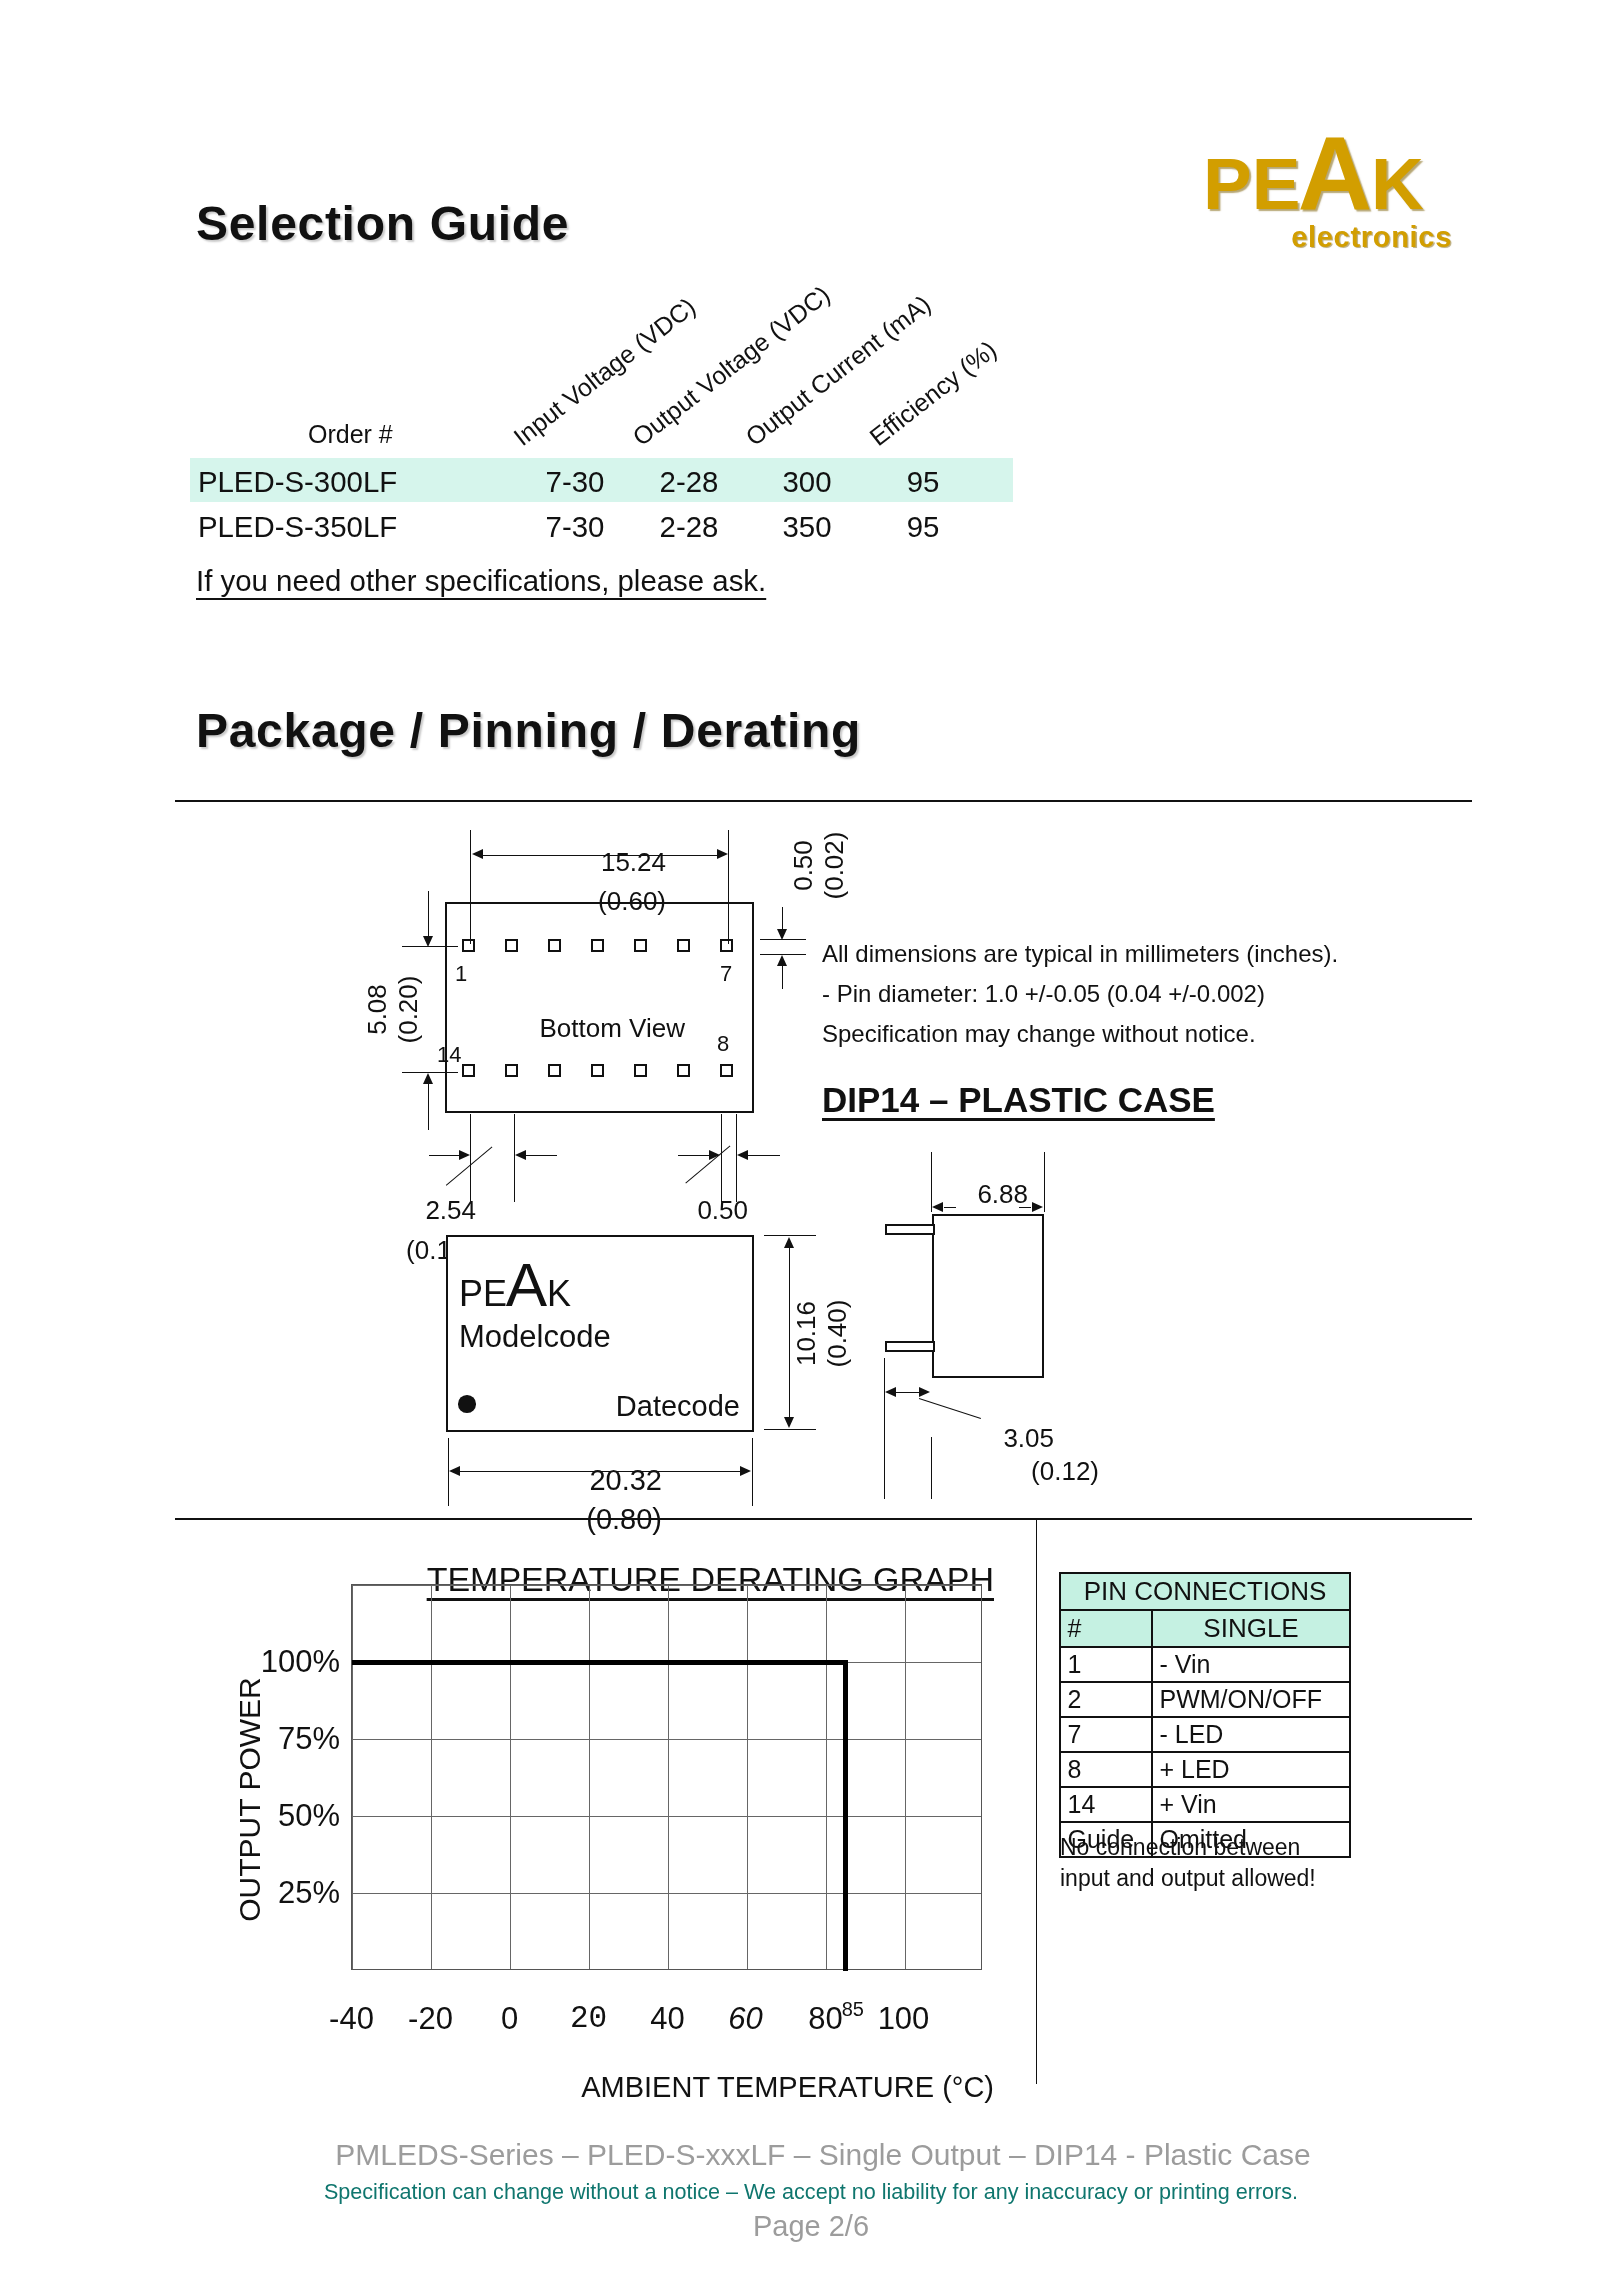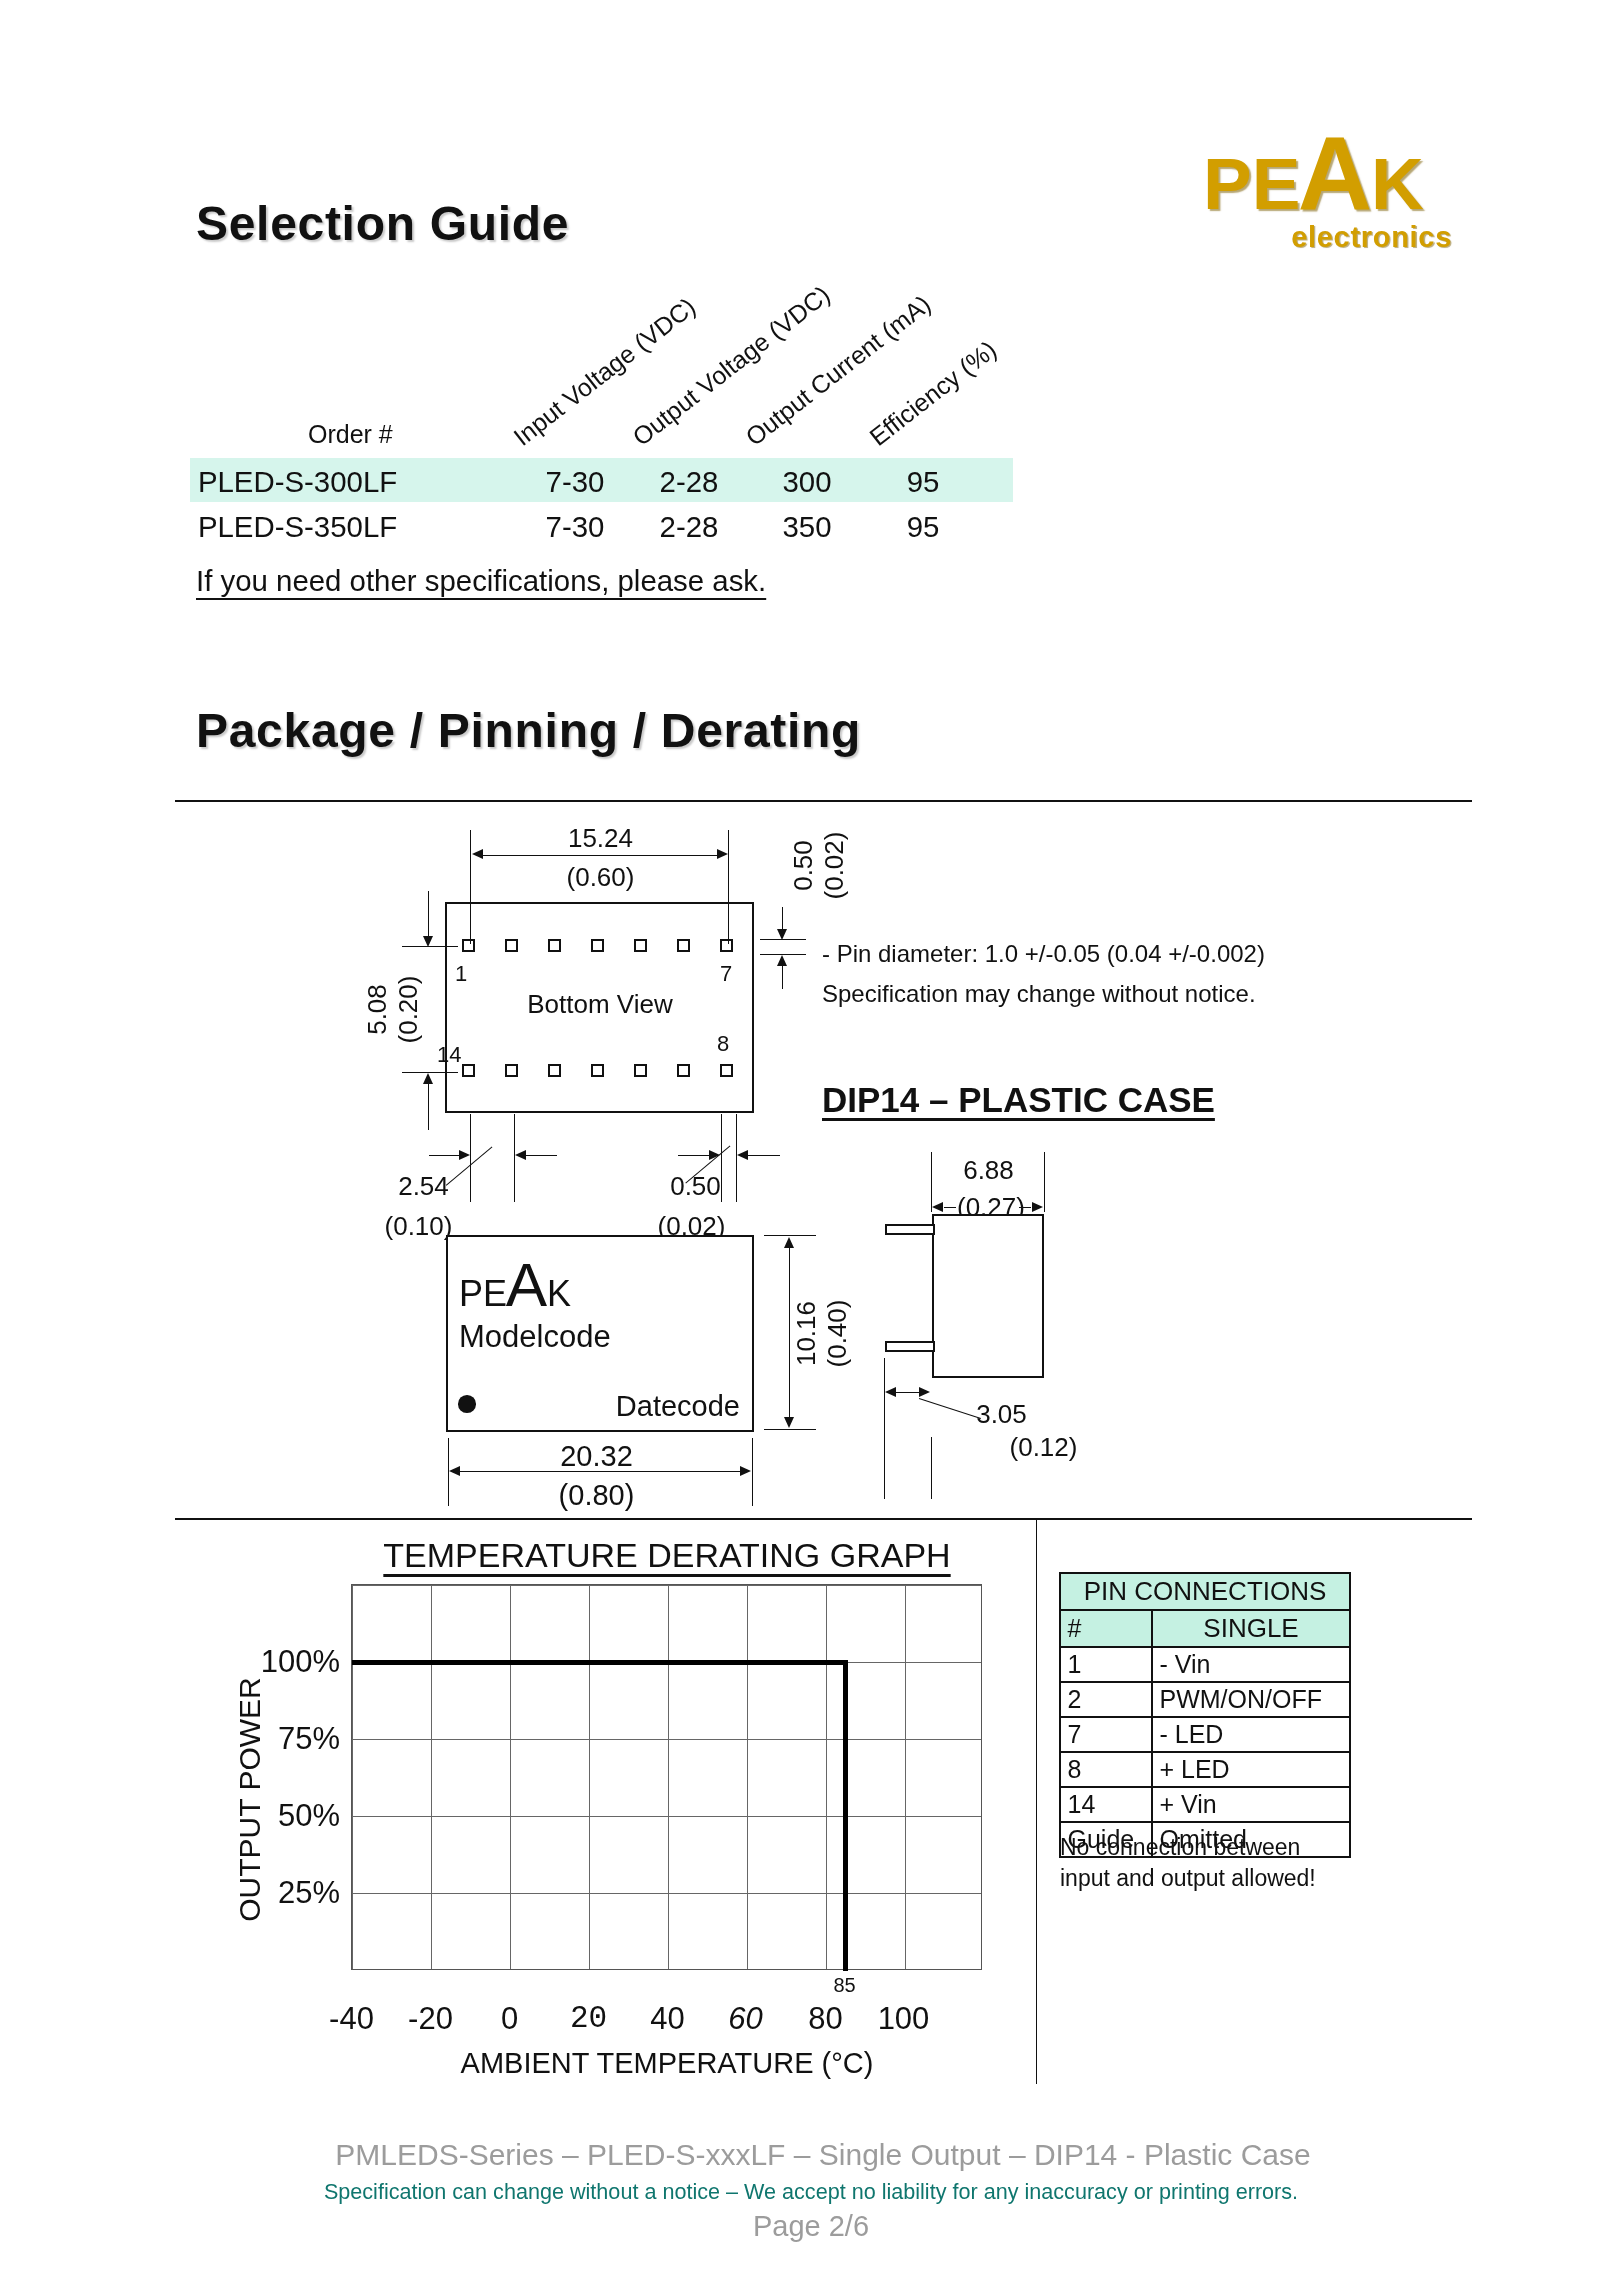--- a/index.html
+++ b/index.html
@@ -12,21 +12,21 @@
   .rule { position:absolute; background:#111; height:2px; }
   .dimtext { font-size:26px; white-space:nowrap; }
   .small-num { font-size:22px; }
   .tri { width:0; height:0; position:absolute; }
   .tri.l { border-top:5.9px solid transparent; border-bottom:5.9px solid transparent; border-right:11.8px solid #111; }
   .tri.r { border-top:5.9px solid transparent; border-bottom:5.9px solid transparent; border-left:11.8px solid #111; }
   .tri.u { border-left:5.9px solid transparent; border-right:5.9px solid transparent; border-bottom:11.8px solid #111; }
   .tri.d { border-left:5.9px solid transparent; border-right:5.9px solid transparent; border-top:11.8px solid #111; }
   .rot90 { transform:rotate(-90deg); text-align:center; line-height:31px; }
   .lead { position:absolute; height:1.3px; background:#111; transform-origin:left center; }
-  .ctr { text-align:center; }
+  .ctr { text-align:right;margin-top:24px; }
   .colhead { position:absolute; font-size:25px; white-space:nowrap; transform-origin:left bottom; transform:rotate(-38deg); height:27.5px; }
   .rowtxt { font-size:29.4px; }
   .cellc { position:absolute; width:98px; text-align:center; font-size:29.4px; }
   .note-line { font-size:24px; line-height:40px; white-space:nowrap; }
   .pct { position:absolute; width:124px; text-align:right; font-size:31px; }
   .xtick { position:absolute; width:85px; text-align:center; font-size:31px; }
   .pin-sq { position:absolute; width:13px; height:13px; border:2px solid #111; background:#fff; }
   
   .pctable { position:absolute; left:1059px; top:1572px; width:292px; border-collapse:collapse; }
   .pctable td { border:2px solid #111; font-size:25px; padding:2px 6.5px; height:30px; }
@@ -140,20 +140,21 @@
 <div class="abs ctr dimtext" style="left:363px; top:1211px; width:111px;">(0.10)</div>
 <div class="hline" style="left:678px; top:1155px; width:34px;"></div>
 <div class="tri r" style="left:709px; top:1150px;"></div>
 <div class="hline" style="left:746px; top:1155px; width:34px;"></div>
 <div class="tri l" style="left:737px; top:1150px;"></div>
 <div class="lead" style="left:730px; top:1145px; width:58px; transform:rotate(140deg);"></div>
 <div class="abs ctr dimtext" style="left:643px; top:1171px; width:105px;">0.50</div>
 <div class="abs ctr dimtext" style="left:636px; top:1211px; width:111px;">(0.02)</div>
 
 <div class="abs" style="left:822px; top:934px;">
+  <div class="note-line">All dimensions are typical in millimeters (inches).</div>
   <div class="note-line">- Pin diameter: 1.0 +/-0.05 (0.04 +/-0.002)</div>
   <div class="note-line">Specification may change without notice.</div>
 </div>
 <div class="abs" style="left:822px; top:1080px; font-size:35px; font-weight:bold; text-decoration:underline; text-decoration-thickness:2.6px; text-underline-offset:5.9px;">DIP14 – PLASTIC CASE</div>
 
 <div class="vline" style="left:931px; top:1152px; height:60px;"></div>
 <div class="vline" style="left:1044px; top:1152px; height:60px;"></div>
 <div class="abs ctr dimtext" style="left:949px; top:1155px; width:79px;">6.88</div>
 <div class="tri l" style="left:932px; top:1202px;"></div>
 <div class="hline" style="left:944px; top:1207px; width:12.4px;"></div>

